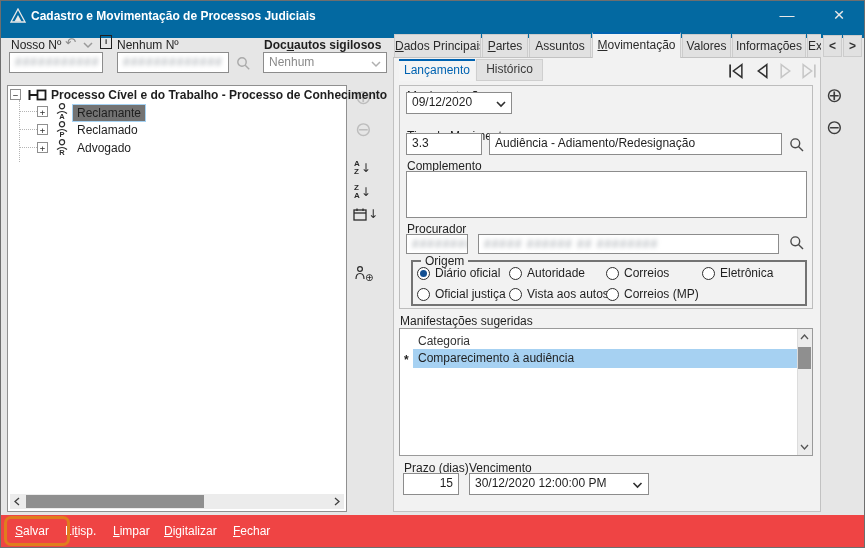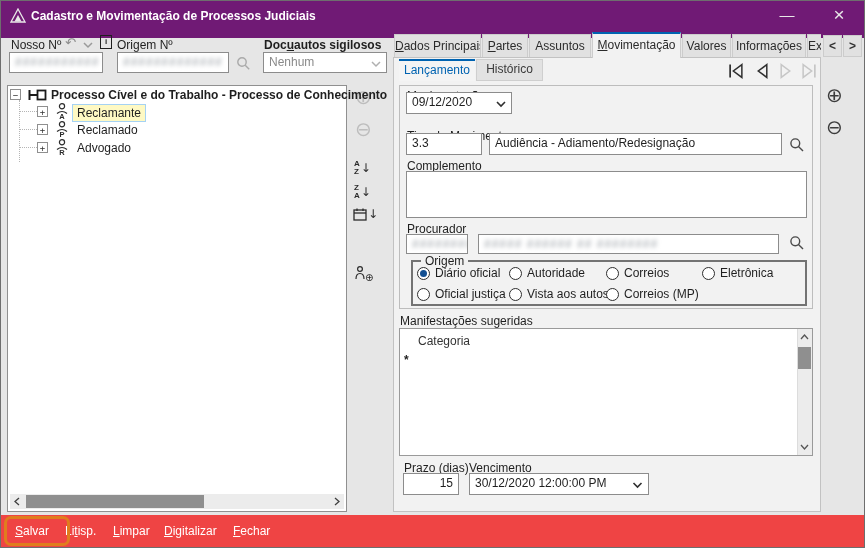--- a/index.html
+++ b/index.html
@@ -4,21 +4,21 @@
 <style>
   *{box-sizing:border-box;margin:0;padding:0}
   body{background:#9a9a9a;font-family:"Liberation Sans",sans-serif}
   .window{position:relative;width:865px;height:548px;background:#e6e6e6;border:1px solid #6e6e6e;
           font-family:"Liberation Sans",sans-serif;font-size:12px;color:#1f1f1f;overflow:hidden}
   .abs{position:absolute}
   .lbl{position:absolute;white-space:nowrap;color:#1f1f1f}
   u{text-decoration:underline;text-underline-offset:1px}
 
   
-  .titlebar{position:absolute;left:0;top:0;width:100%;height:37px;background:#701a75;color:#fff}
+  .titlebar{position:absolute;left:0;top:0;width:100%;height:37px;background:#0369a1;color:#fff}
   .titlebar .t{position:absolute;left:30px;top:8px;font-weight:bold;font-size:12px}
   .cap-btn{position:absolute;top:0;width:40px;height:30px;color:#e8e8e8;text-align:center;line-height:28px;font-size:15px}
 
   
   .input{position:absolute;background:#fff;border:1px solid #8c8c8c;padding:2px 5px;line-height:15px;
          white-space:nowrap;overflow:hidden;font-size:12px}
   .combo{padding-right:2px}
   .chev{position:absolute;right:5px;top:8px}
   .masked{filter:blur(2px);color:#9aa0a6;letter-spacing:1px}
   .mag{position:absolute}
@@ -50,21 +50,21 @@
   .glyphbtn{position:absolute;font-size:20px;line-height:20px;color:#3c3c3c;font-family:"DejaVu Sans",sans-serif}
   .glyphbtn.dis{color:#bdbdbd}
   .sorticon{position:absolute;display:flex;align-items:center;gap:1px;color:#2b2b2b}
   .sorticon .ltrs{display:flex;flex-direction:column;font:bold 8px/8px "Liberation Sans",sans-serif}
   .sorticon .dar{font-size:12px;font-family:"DejaVu Sans",sans-serif}
 
   
   .treepanel{position:absolute;left:6px;top:84px;width:340px;height:427px;background:#fff;border:1px solid #909090}
   .expbox{position:absolute;width:11px;height:11px;border:1px solid #8f8f8f;background:#fff;
           font:9px/10px "DejaVu Sans Mono",monospace;text-align:center;color:#333}
-  .treesel{background:#fef9c3;outline:1px solid #a5d2f3}
+  .treesel{background:#737373;outline:1px solid #a5d2f3}
   .dotv{position:absolute;border-left:1px dotted #b5b5b5}
   .doth{position:absolute;border-top:1px dotted #b5b5b5}
 
   
   .listbox{position:absolute;background:#fff;border:1px solid #9a9a9a}
   .listsel{position:absolute;background:#a6d1f2}
   
   .sb-track{position:absolute;background:#ececec}
   .sb-thumb{position:absolute;background:#8f8f8f}
   .sb-arrow{position:absolute;display:flex;align-items:center;justify-content:center}
@@ -96,21 +96,21 @@
   <span class="abs" style="left:64px;top:34px;color:#8c8c8c;font-size:13px;font-family:'DejaVu Sans',sans-serif">↶</span>
   <svg class="abs" style="left:82px;top:41px" width="10" height="7" viewBox="0 0 10 7">
     <polyline points="1,1 5,5 9,1" fill="none" stroke="#9a9a9a" stroke-width="1.5"></polyline>
   </svg>
   <span class="abs" style="left:99px;top:34px;width:12px;height:14px;border:1.5px solid #1f1f1f;
         font:bold 8px/11px 'Liberation Sans',sans-serif;text-align:center">i</span>
   <div class="input" style="left:8px;top:51px;width:94px;height:21px">
     <span class="masked">###########</span>
   </div>
 
-  <span class="lbl" style="left:116px;top:37px">Origem Nº</span>
+  <span class="lbl" style="left:116px;top:37px">Nenhum Nº</span>
   <div class="input" style="left:116px;top:51px;width:112px;height:21px">
     <span class="masked">#############</span>
   </div>
   <svg class="mag" style="left:235px;top:55px" width="15" height="15" viewBox="0 0 15 15">
     <circle cx="6" cy="6" r="4.2" fill="none" stroke="#a9a9a9" stroke-width="1.4"></circle>
     <line x1="9.2" y1="9.2" x2="13.2" y2="13.2" stroke="#a9a9a9" stroke-width="1.4"></line>
   </svg>
 
   <span class="lbl" style="left:263px;top:37px;font-weight:bold"><span>Doc</span><u>u</u><span>autos sigilosos</span></span>
   <div class="input combo" style="left:262px;top:51px;width:124px;height:21px;color:#8a8a8a">
@@ -218,20 +218,23 @@
   </div>
   <div class="ritem" style="left:605px;top:286px">
     <span class="rdot"></span>
     <span>Correios (MP)</span>
   </div>
 
   <span class="lbl" style="left:399px;top:313px">Manifestações sugeridas</span>
   <div class="listbox" style="left:398px;top:327px;width:414px;height:128px"></div>
   <span class="lbl" style="left:417px;top:333px;color:#333">Categoria</span>
   <span class="lbl" style="left:403px;top:352px;font-weight:bold">*</span>
+  <div class="listsel" style="left:412px;top:348px;width:384px;height:19px">
+    <span class="lbl" style="left:5px;top:2px">Comparecimento à audiência</span>
+  </div>
 
   <div class="sb-track" style="left:796px;top:328px;width:15px;height:126px;border-left:1px solid #dcdcdc"></div>
   <div class="sb-arrow" style="left:796px;top:330px;width:15px;height:12px">
     <svg width="9" height="6" viewBox="0 0 9 6">
         <polyline points="1,5 4.5,1 8,5" fill="none" stroke="#555" stroke-width="1.3"></polyline>
       </svg>
   </div>
   <div class="sb-thumb" style="left:797px;top:346px;width:13px;height:22px"></div>
   <div class="sb-arrow" style="left:796px;top:440px;width:15px;height:12px">
     <svg width="9" height="6" viewBox="0 0 9 6">

